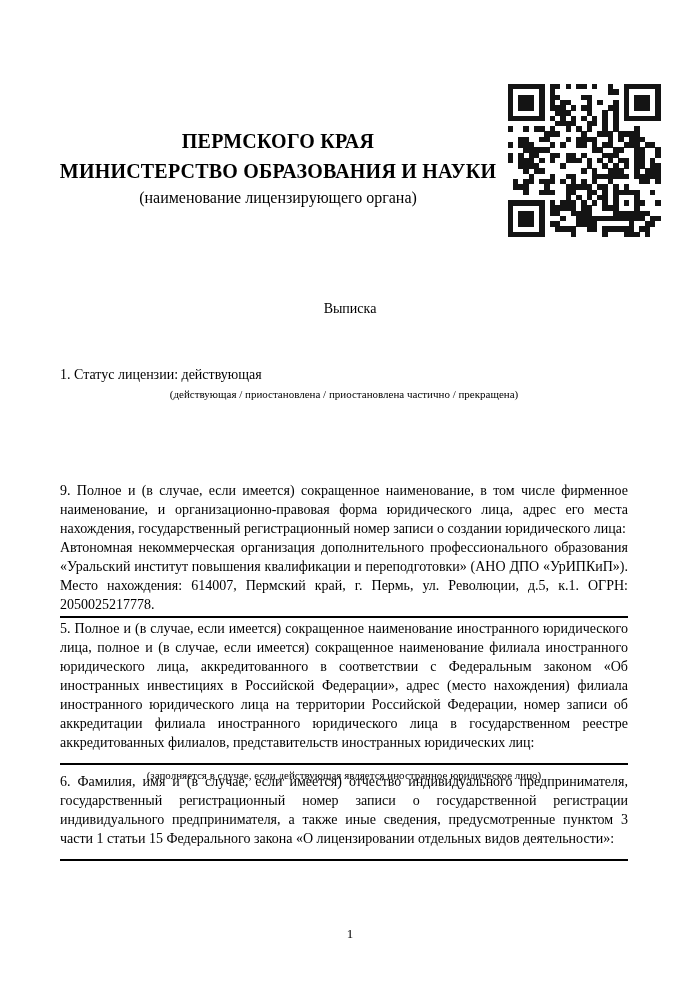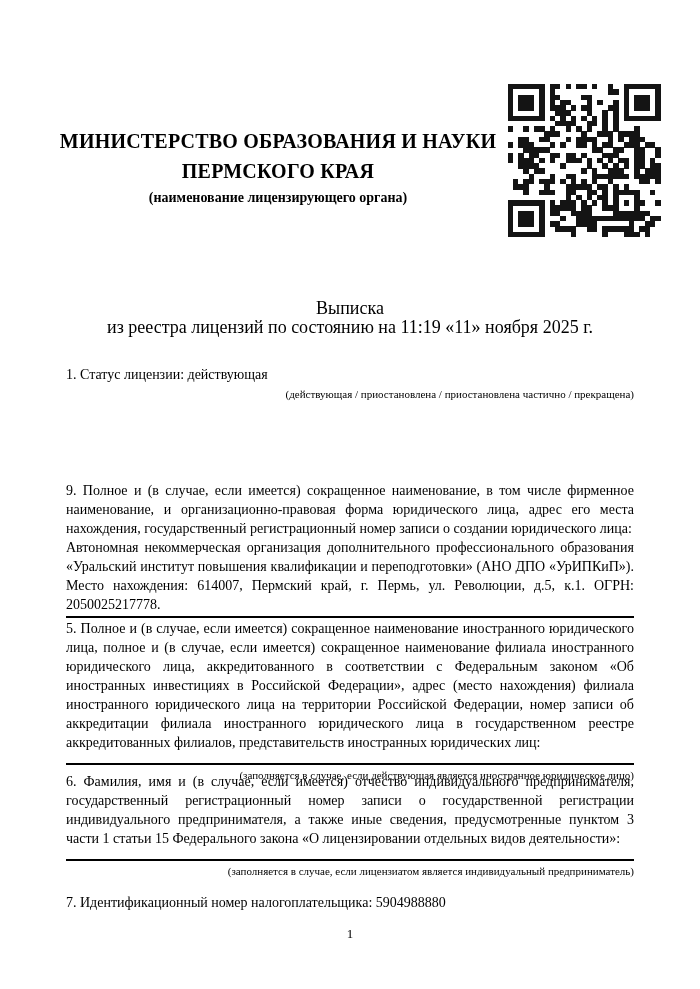--- a/index.html
+++ b/index.html
@@ -21,53 +21,52 @@
     text-align: center;
     white-space: nowrap;
   }
   .org-name {
     font-weight: bold;
     font-size: 20px;
     line-height: 30px;
     letter-spacing: 0.2px;
   }
   .org-caption {
-    font-size: 14px;
+    font-size: 16px;
     line-height: 13px;
     margin-top: 5px;
-    font-weight: bold;
   }
   .qr {
     position: absolute;
     left: 506px;
     top: 84px;
     width: 156px;
     height: 153px;
   }
   .doc-title {
     position: absolute;
     left: 66px;
     top: 299px;
     width: 568px;
     text-align: center;
-    font-size: 18px;
+    font-size: 14px;
     line-height: 19px;
   }
   .item {
     position: absolute;
-    left: 66px;
+    left: 60px;
     width: 568px;
     font-size: 14px;
     line-height: 19px;
   }
   .just { text-align: justify; }
   .caption {
     font-size: 11px;
     line-height: 14px;
-    text-align: right;
+    text-align: center;
     margin-top: 3px;
   }
   .rule {
     border-top: 2px solid #000;
     margin-top: 2px;
   }
   .rule.gap { margin-top: 11px; }
   .page-number {
     position: absolute;
     left: 0;
@@ -77,22 +76,22 @@
     font-size: 13px;
   }
 </style>
 </head>
 <body>
 
 <div class="page">
 
   <header class="org-header">
     <div class="org-name">
+      <div>ПЕРМСКОГО КРАЯ</div>
       <div>МИНИСТЕРСТВО ОБРАЗОВАНИЯ И НАУКИ</div>
-      <div>ПЕРМСКОГО КРАЯ</div>
     </div>
     <div class="org-caption">(наименование лицензирующего органа)</div>
   </header>
 
   <svg id="qr" class="qr" viewBox="0 0 29 29" shape-rendering="crispEdges" fill="#141414">
       <rect x="0" y="0" width="1.04" height="1.04"></rect>
       <rect x="1" y="0" width="1.04" height="1.04"></rect>
       <rect x="2" y="0" width="1.04" height="1.04"></rect>
       <rect x="3" y="0" width="1.04" height="1.04"></rect>
       <rect x="4" y="0" width="1.04" height="1.04"></rect>
@@ -503,21 +502,20 @@
       <rect x="12" y="28" width="1.04" height="1.04"></rect>
       <rect x="18" y="28" width="1.04" height="1.04"></rect>
       <rect x="22" y="28" width="1.04" height="1.04"></rect>
       <rect x="23" y="28" width="1.04" height="1.04"></rect>
       <rect x="24" y="28" width="1.04" height="1.04"></rect>
       <rect x="26" y="28" width="1.04" height="1.04"></rect>
     </svg>
 
   <div class="doc-title">
     <div>Выписка</div>
-    <div>из реестра лицензий по состоянию на 11:19 «11» ноября 2025 г.</div>
   </div>
 
   <section class="item" style="top:365px">
     <div>1. Статус лицензии: действующая</div>
     <div class="caption">(действующая / приостановлена / приостановлена частично / прекращена)</div>
   </section>
 
 
 
   <section class="item" style="top:481px">
@@ -528,22 +526,18 @@
 
   <section class="item" style="top:619px">
     <div class="just">5. Полное и (в случае, если имеется) сокращенное наименование иностранного юридического лица, полное и (в случае, если имеется) сокращенное наименование филиала иностранного юридического лица, аккредитованного в соответствии с Федеральным законом «Об иностранных инвестициях в Российской Федерации», адрес (место нахождения) филиала иностранного юридического лица на территории Российской Федерации, номер записи об аккредитации филиала иностранного юридического лица в государственном реестре аккредитованных филиалов, представительств иностранных юридических лиц:</div>
     <div class="rule gap"></div>
     <div class="caption">(заполняется в случае, если действующая является иностранное юридическое лицо)</div>
   </section>
 
   <section class="item" style="top:772px">
     <div class="just">6. Фамилия, имя и (в случае, если имеется) отчество индивидуального предпринимателя, государственный регистрационный номер записи о государственной регистрации индивидуального предпринимателя, а также иные сведения, предусмотренные пунктом 3 части 1 статьи 15 Федерального закона «О лицензировании отдельных видов деятельности»:</div>
     <div class="rule gap"></div>
-    <div class="caption">(заполняется в случае, если лицензиатом является индивидуальный предприниматель)</div>
   </section>
 
-  <section class="item" style="top:893px">
-    <div>7. Идентификационный номер налогоплательщика: 5904988880</div>
-  </section>
 
   <footer class="page-number">1</footer>
 
 </div>
 
 </body></html>

